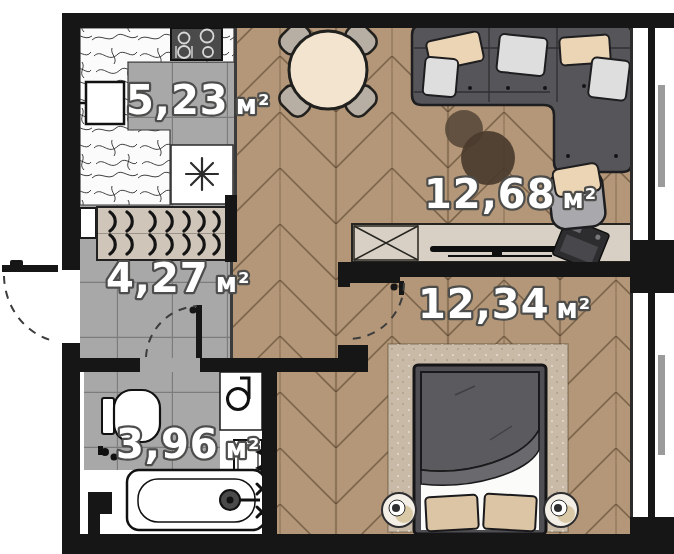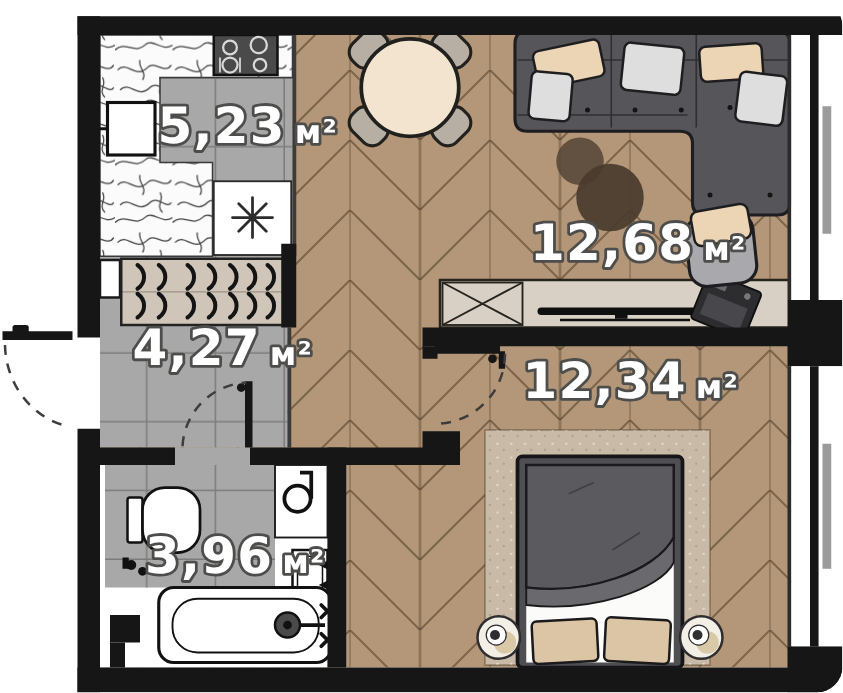--- a/index.html
+++ b/index.html
@@ -1,16 +1,16 @@
 <!DOCTYPE html>
 <html><head>
 <meta charset="utf-8">
 <style>
   html,body{margin:0;padding:0;background:#ffffff;}
-  .plan{position:relative;width:674px;height:554px;background:#ffffff;overflow:hidden;border-radius:21px;}
+  .plan{position:relative;width:674px;height:554px;background:#ffffff;overflow:hidden;}
   .plan svg{position:absolute;left:0;top:0;}
   .lbl{
     font-family:"DejaVu Sans", sans-serif;
     font-weight:bold;
     font-size:40px;
     fill:#ffffff;
     stroke:#4d4d4b;
     stroke-width:4.5px;
     paint-order:stroke;
     stroke-linejoin:round;

